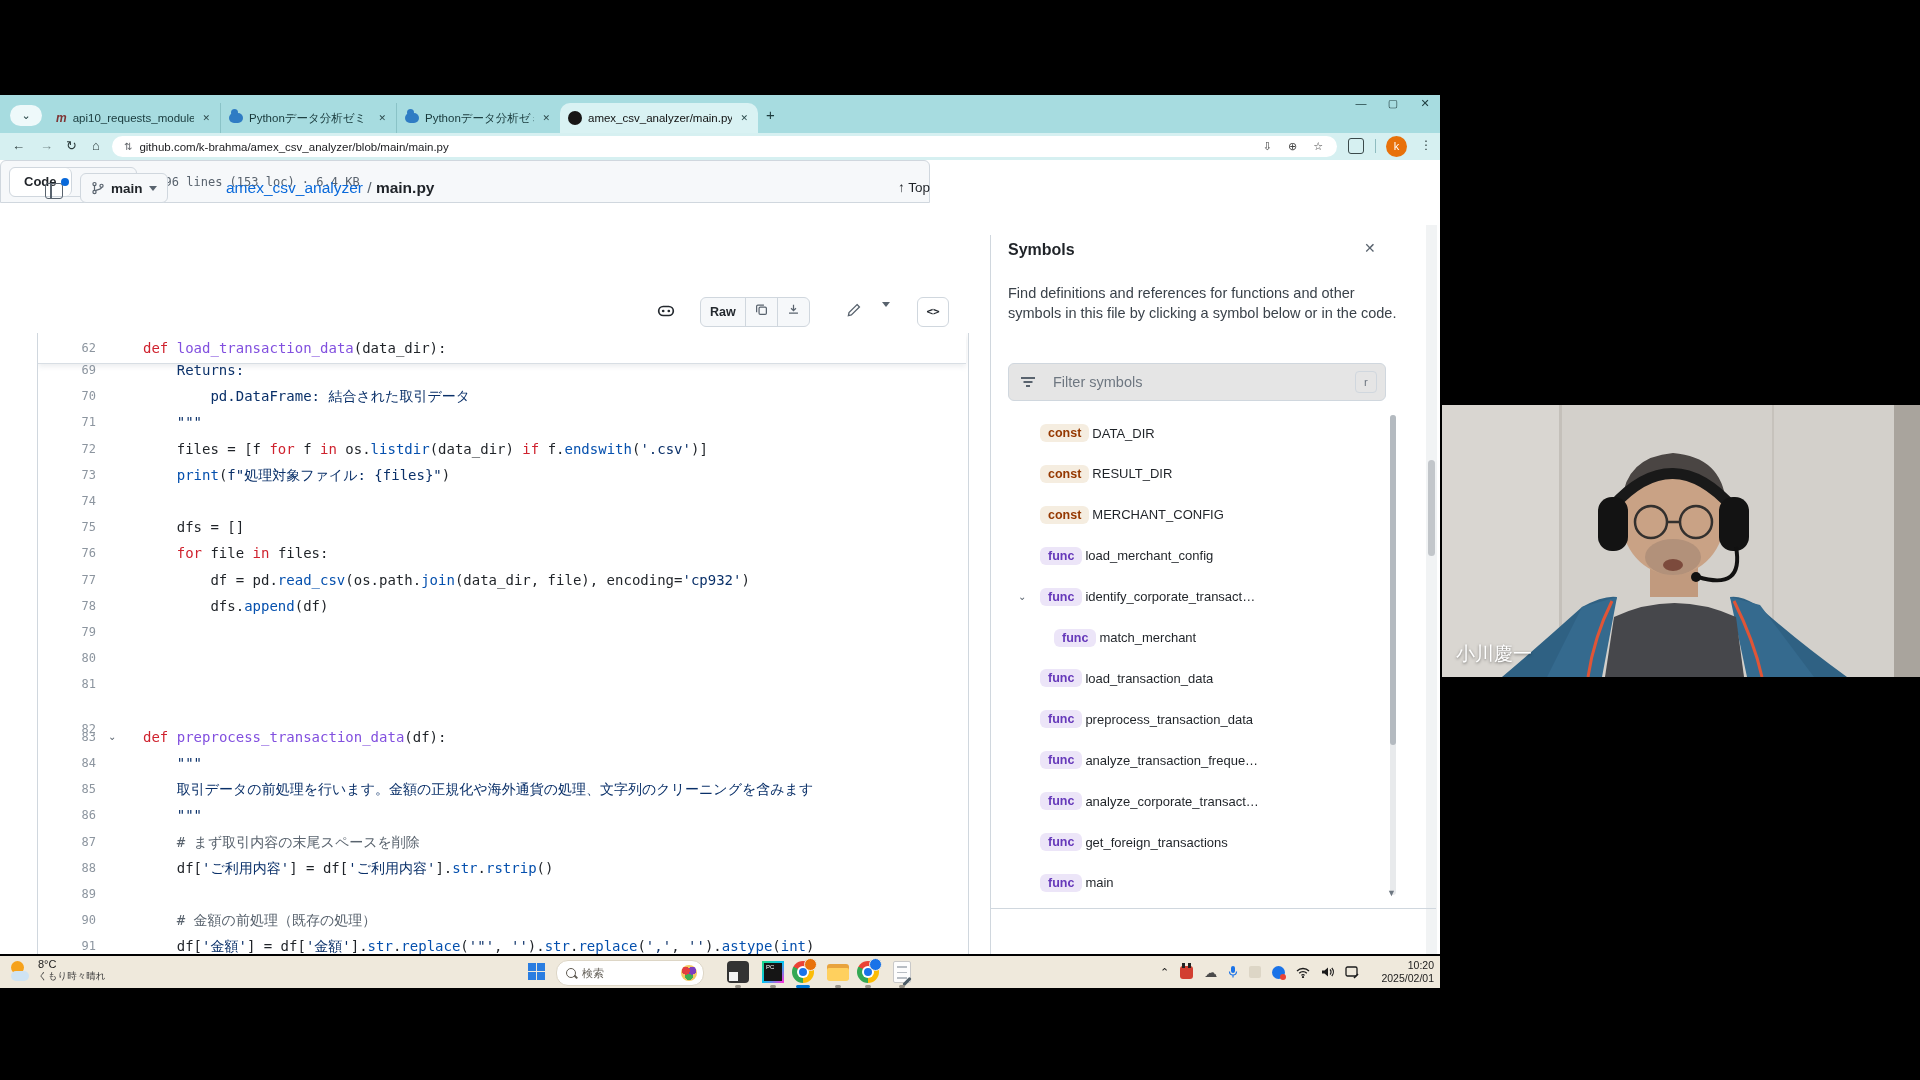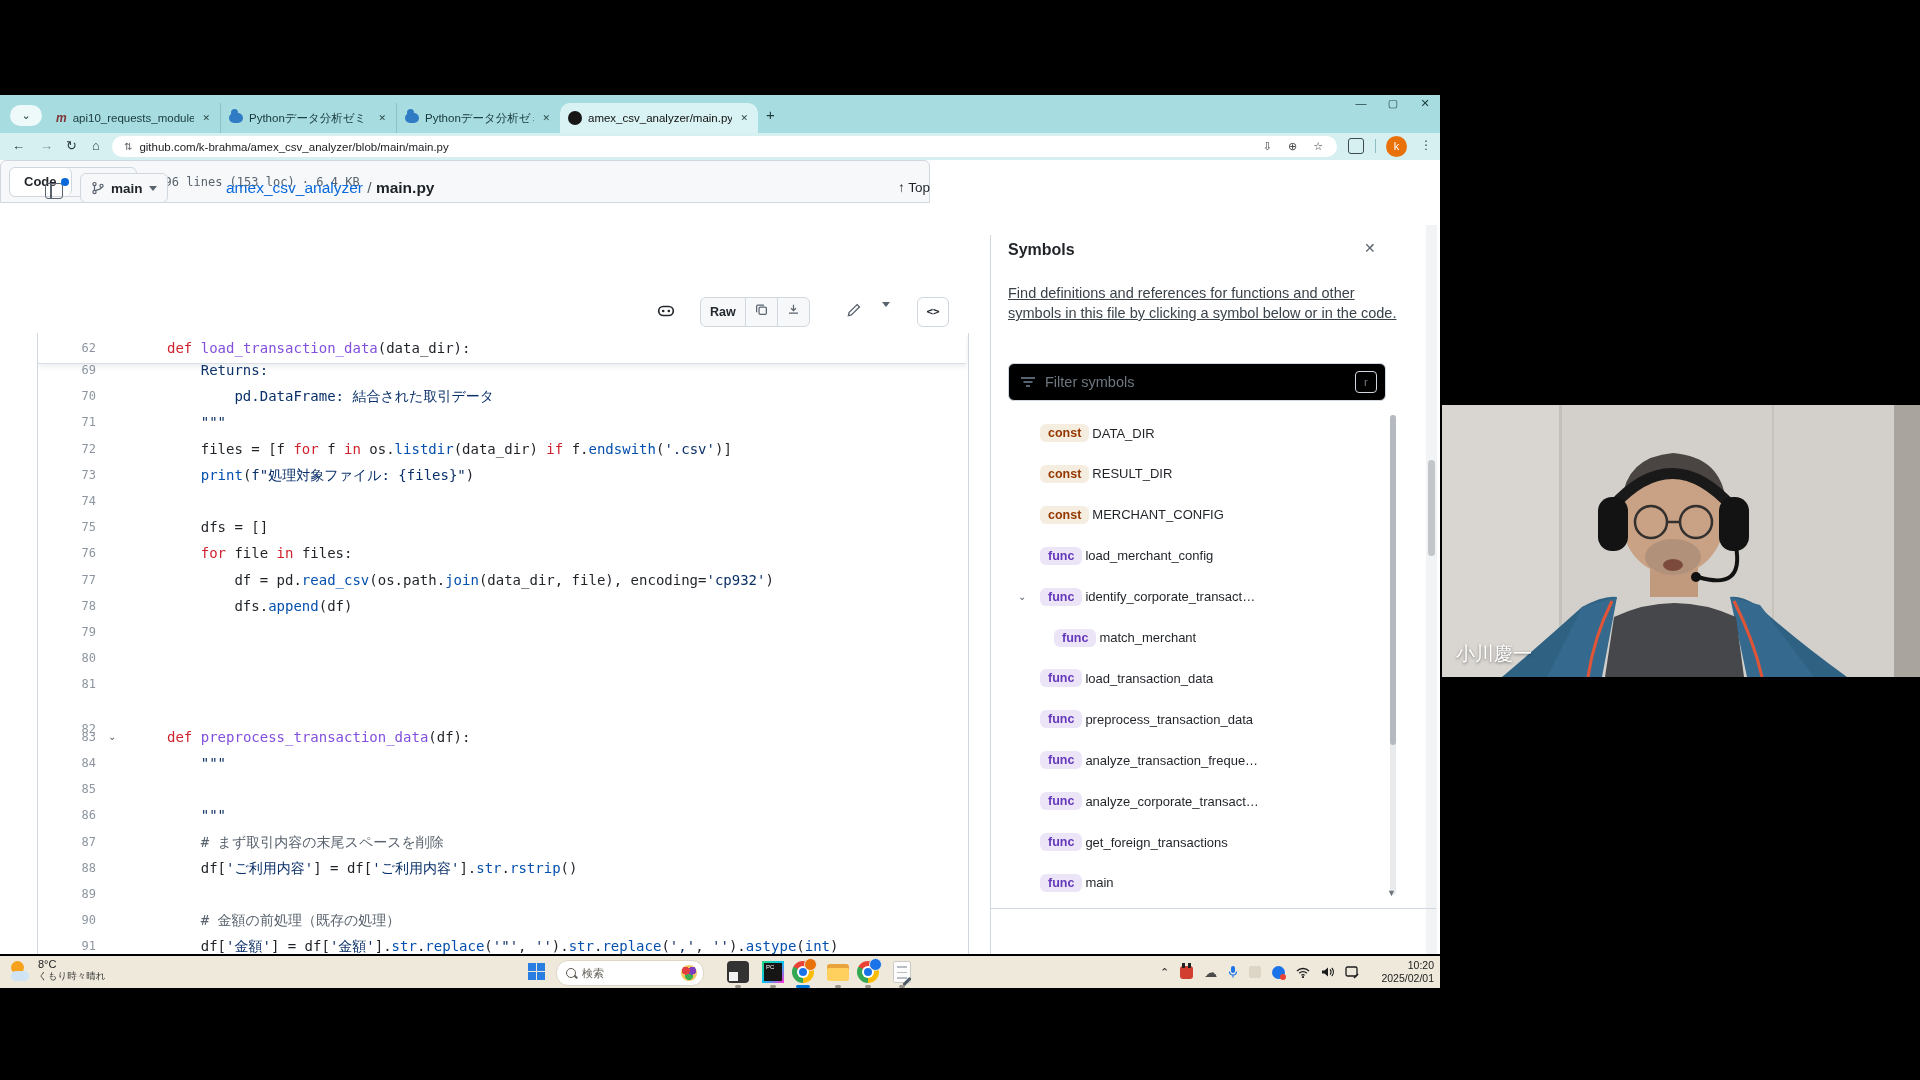--- a/index.html
+++ b/index.html
@@ -66,34 +66,34 @@
   #code-btn{position:absolute;left:880px;top:7px;width:30px;height:28px;border:1px solid #d0d7de;border-radius:6px;
     background:#fff;color:#24292f;font-size:11px;font-weight:bold;text-align:center;line-height:28px;
     font-family:"DejaVu Sans Mono",monospace;}
   
   #code-box{left:37px;top:173px;width:930px;height:681px;border-left:1px solid #d0d7de;border-right:1px solid #d0d7de;
     overflow:hidden;background:#fff;}
   .code-row{position:absolute;left:0;width:928px;height:26.2px;line-height:26.2px;}
   .ln{position:absolute;left:0;width:58px;text-align:right;color:#8c959f;font-size:12px;
       font-family:"DejaVu Sans Mono",monospace;}
   .chev{position:absolute;left:70px;color:#59636e;font-size:10px;}
-  .src{position:absolute;left:105px;white-space:pre;font-size:14px;font-family:"DejaVu Sans Mono",monospace;color:#1f2328;margin-left:24px;}
+  .src{position:absolute;left:105px;white-space:pre;font-size:14px;font-family:"DejaVu Sans Mono",monospace;color:#1f2328;}
   .tk-k{color:#cf222e}.tk-f{color:#8250df}.tk-b{color:#0550ae}.tk-s{color:#0a3069}.tk-c{color:#59636e}
   #sticky-row{position:absolute;left:0;top:0;width:928px;height:30px;background:#fff;
     box-shadow:0 1px 0 #d8dee4,0 3px 6px rgba(140,149,159,.2);}
   
   #pg-scroll-track{left:1426px;top:65px;width:11px;height:789px;background:#f1f3f4;}
   #pg-scroll-thumb{left:1428px;top:300px;width:7px;height:96px;background:#c2c6ca;border-radius:4px;}
   
   #panel-divider{left:990px;top:75px;width:1px;height:779px;background:#d0d7de;}
   #sym-title{left:1008px;top:81px;font-size:16px;font-weight:600;color:#1f2328;}
   #sym-close{left:1364px;top:80px;font-size:14px;color:#59636e;}
-  #sym-desc{left:1008px;top:123px;width:396px;font-size:14.5px;line-height:20px;color:#3a424a;text-decoration:underline;}
+  #sym-desc{left:1008px;top:123px;width:396px;font-size:14.5px;line-height:20px;color:#3a424a;}
   #sym-filter{left:1008px;top:203px;width:378px;height:38px;border:1px solid #d0d7de;border-radius:6px;
-    box-sizing:border-box;display:flex;align-items:center;background:#000000;}
+    box-sizing:border-box;display:flex;align-items:center;background:#e5e5e5;gap:8px;}
   #filter-lines{margin:0 10px 0 12px;width:14px;height:10px;position:relative;}
   #filter-lines i{position:absolute;left:50%;transform:translateX(-50%);height:1.8px;background:#59636e;display:block;}
   #filter-lines i:nth-child(1){top:0;width:14px;} #filter-lines i:nth-child(2){top:4px;width:9px;}
   #filter-lines i:nth-child(3){top:8px;width:4px;}
   #sym-filter .ph{color:#6e7781;font-size:14.5px;flex:1;}
   #sym-filter .kbd{margin-right:8px;width:20px;height:20px;border:1px solid #d0d7de;border-radius:4px;
     color:#6e7781;font-size:11.5px;text-align:center;line-height:20px;}
   #sym-list{left:1008px;top:253px;width:370px;height:500px;}
   .sym-row{position:absolute;left:0;height:40px;display:flex;align-items:center;gap:3px;}
   .sym-row .badge{padding:2px 8px;border-radius:6px;font-size:12.5px;font-weight:600;}
@@ -339,20 +339,21 @@
               <span class="ln">83</span>
               <span class="chev">⌄</span>
               <span class="src"><span class="tk-k">def</span><span> </span><span class="tk-f">preprocess_transaction_data</span><span>(df):</span></span>
             </div>
             <div class="code-row" style="top: 417px;">
               <span class="ln">84</span>
               <span class="src"><span class="tk-s">    """</span></span>
             </div>
             <div class="code-row" style="top: 443.2px;">
               <span class="ln">85</span>
+              <span class="src"><span class="tk-s">    取引データの前処理を行います。金額の正規化や海外通貨の処理、文字列のクリーニングを含みます</span></span>
             </div>
             <div class="code-row" style="top: 469.4px;">
               <span class="ln">86</span>
               <span class="src"><span class="tk-s">    """</span></span>
             </div>
             <div class="code-row" style="top: 495.6px;">
               <span class="ln">87</span>
               <span class="src"><span class="tk-c">    # まず取引内容の末尾スペースを削除</span></span>
             </div>
             <div class="code-row" style="top: 521.8px;">

